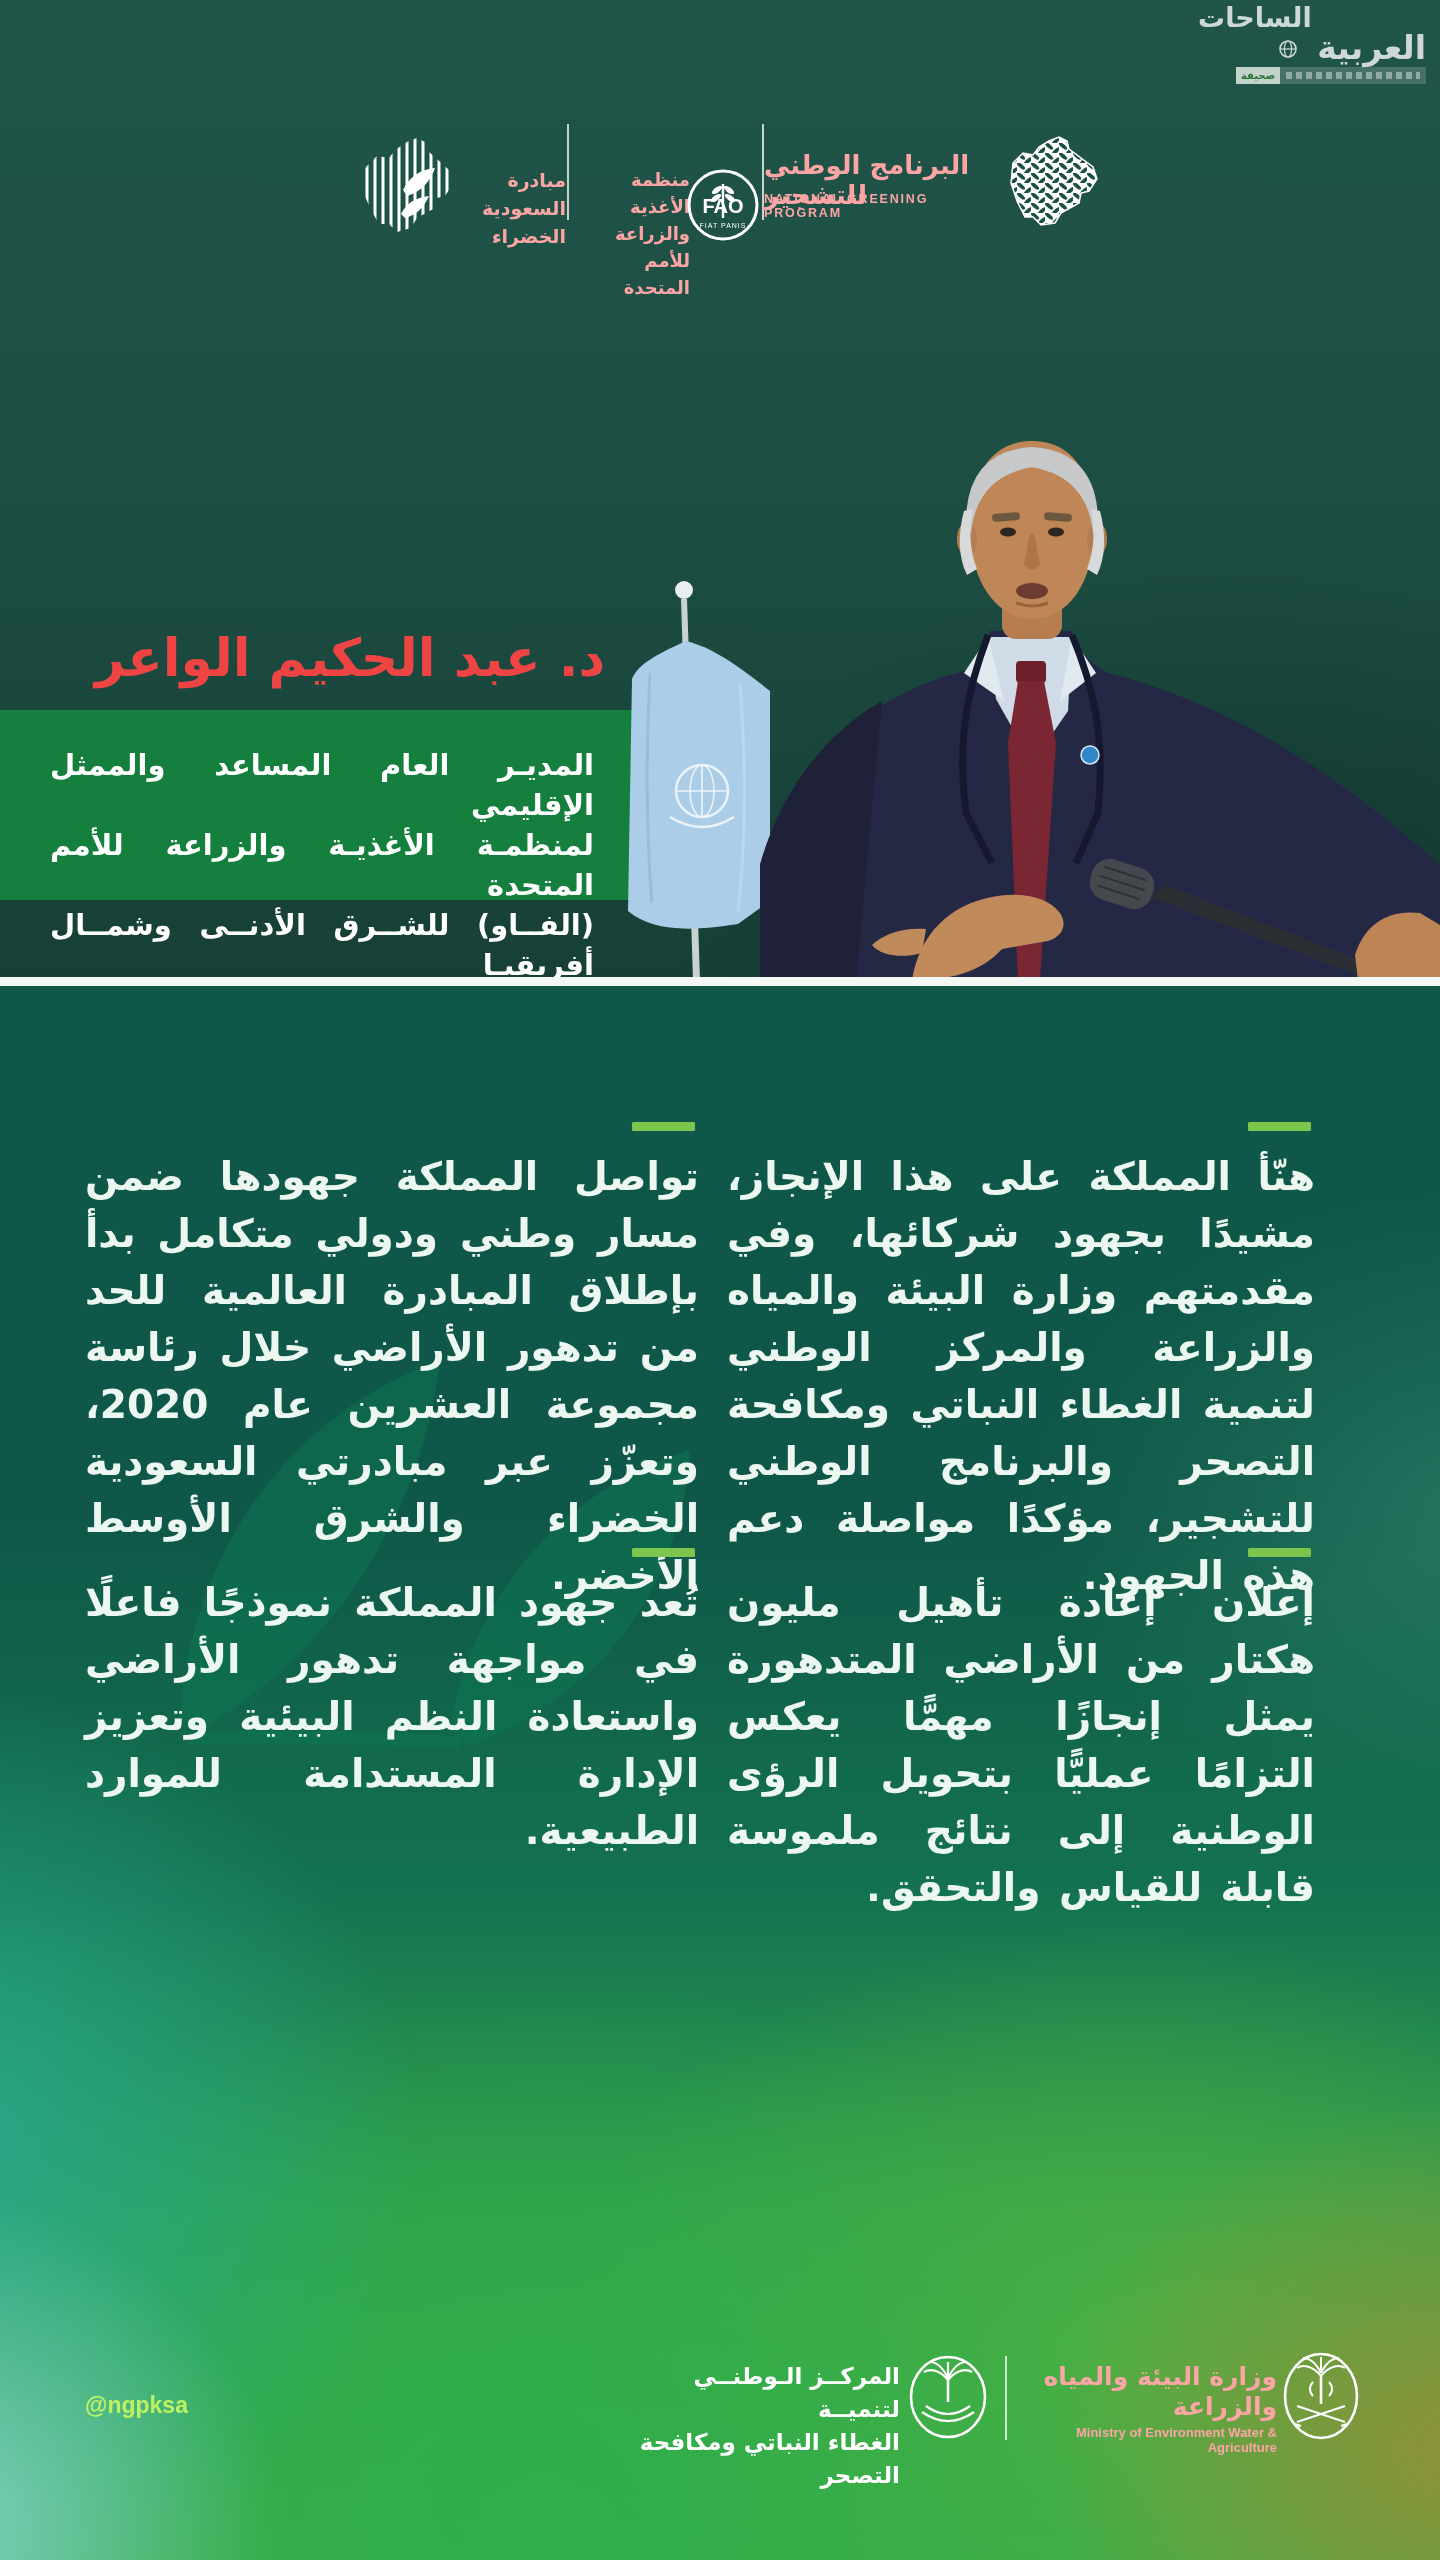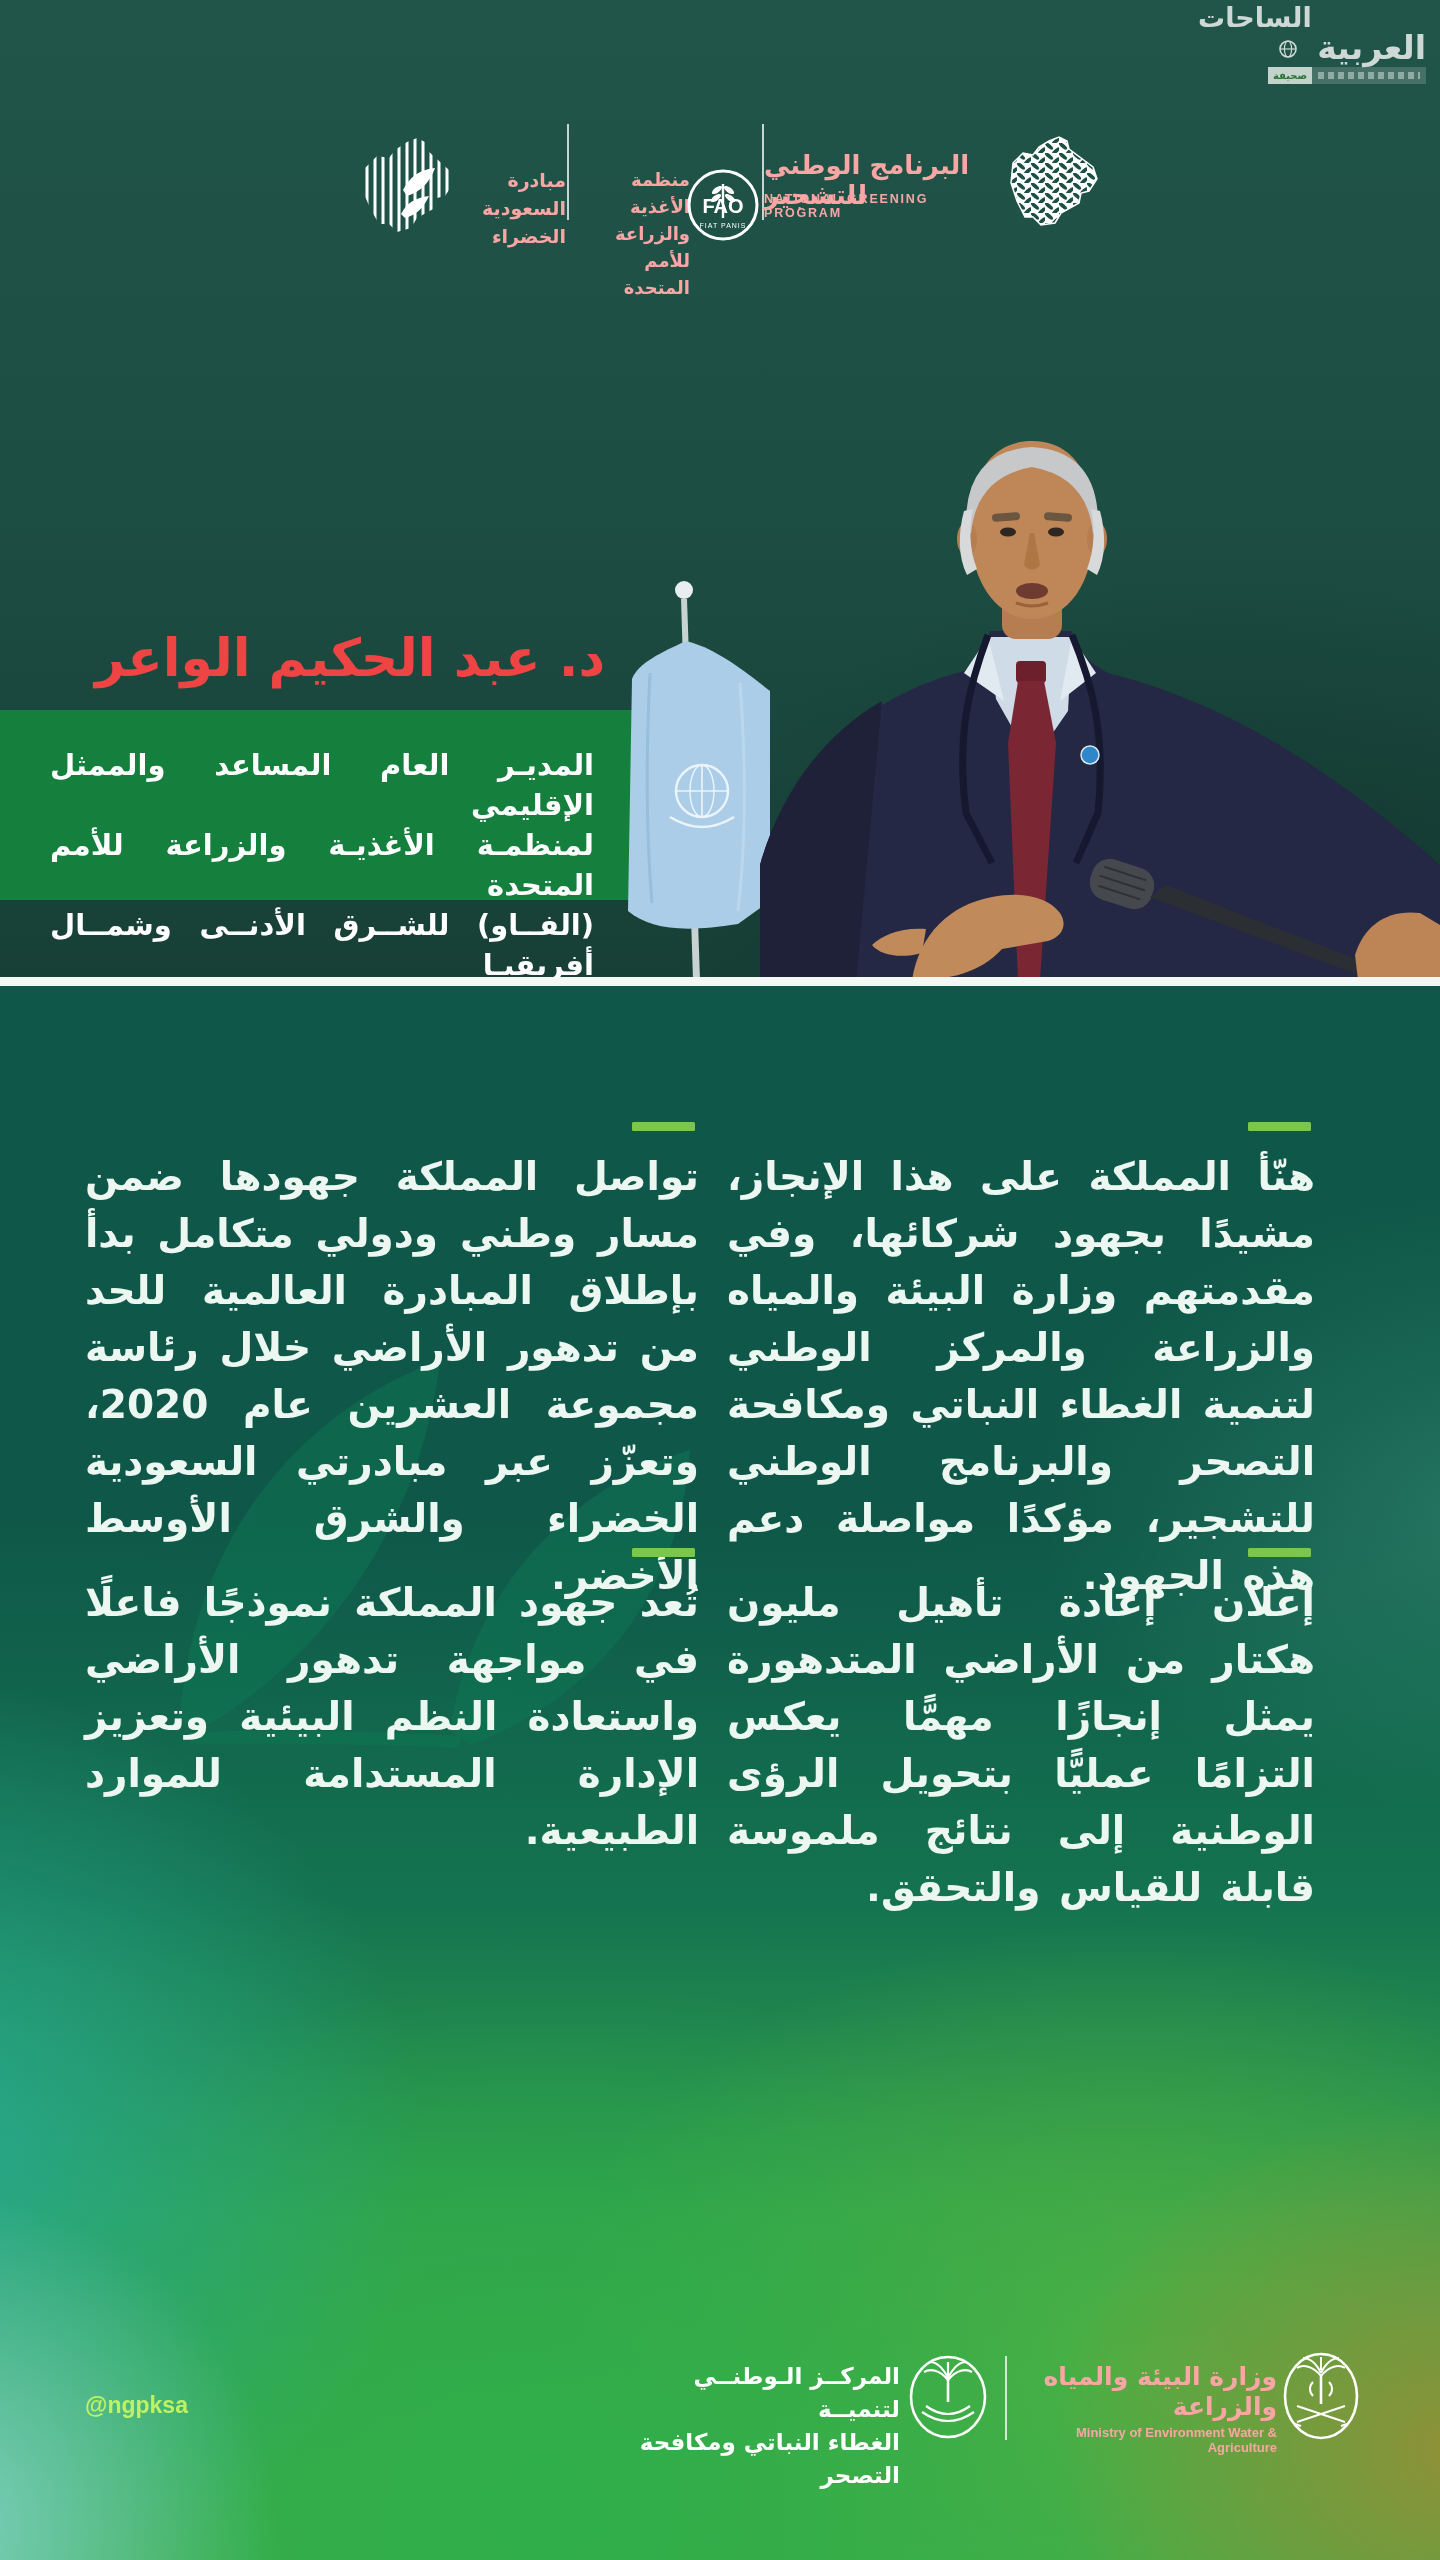--- a/index.html
+++ b/index.html
@@ -27,21 +27,21 @@
   .sgi-text{left:462px;top:166px;width:104px;text-align:right;font-size:19px;line-height:28px;font-weight:bold;}
   .fao-text{left:574px;top:166px;width:116px;text-align:right;font-size:18px;line-height:27px;font-weight:bold;}
   .ngp-ar{left:764px;top:150px;width:232px;text-align:left;font-size:26px;font-weight:bold;direction:rtl;}
   .ngp-ar .inner{display:inline-block;}
   .ngp-en{left:764px;top:192px;width:232px;text-align:left;font-family:"Liberation Sans",sans-serif;
           font-size:12.5px;letter-spacing:1.8px;font-weight:bold;direction:ltr;}
   
   .watermark{position:absolute;right:14px;top:4px;width:240px;z-index:7;opacity:.78;color:#fff;direction:rtl;text-align:left;}
   .wm-l1{font-size:27px;font-weight:bold;line-height:28px;padding-left:12px;}
   .wm-l2{font-size:33px;font-weight:bold;line-height:32px;display:flex;align-items:center;justify-content:flex-end;gap:19px;direction:ltr;}
-  .wm-strip{margin-top:3px;margin-left:0;height:17px;width:158px;display:flex;direction:ltr;
+  .wm-strip{margin-top:3px;margin-left:0;height:17px;width:190px;display:flex;direction:ltr;
             background:rgba(255,255,255,.22);align-items:center;}
   .wm-chip{background:#f2f6f2;color:#2e7d32;font-size:10px;font-weight:bold;height:17px;line-height:17px;
            padding:0 5px;font-family:"DejaVu Sans",sans-serif;}
   .wm-noise{flex:1;height:7px;margin:0 6px;
             background:repeating-linear-gradient(90deg,rgba(255,255,255,.55) 0 6px,rgba(255,255,255,0) 6px 10px);}
   
   .doctor-name{position:absolute;left:70px;top:628px;width:560px;z-index:3;text-align:center;
                color:#ef4444;font-size:52px;font-weight:bold;}
   .title-banner{position:absolute;left:0;top:710px;width:642px;height:190px;background:#15803d;z-index:2;}
   .title-banner .lines{margin:35px 48px 0 50px;color:#fff;}

